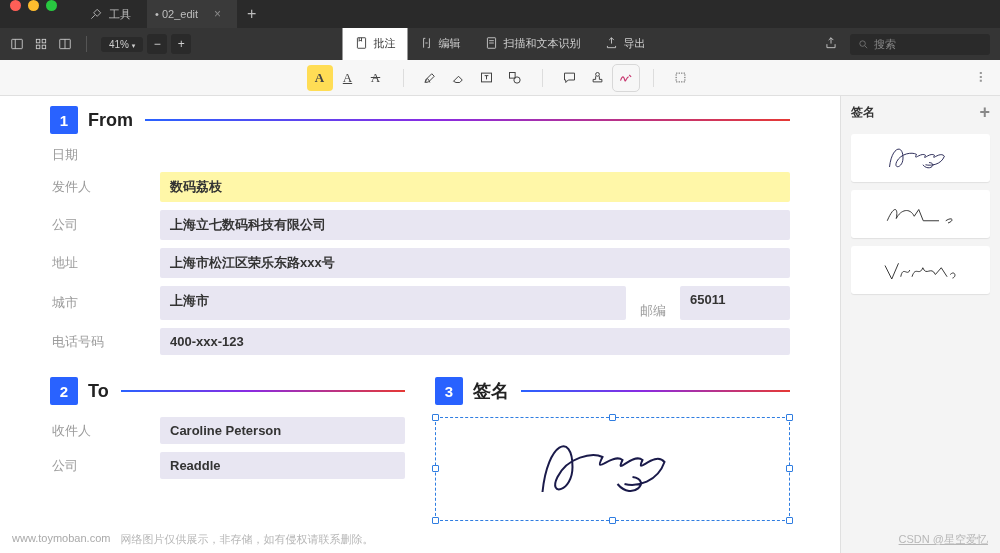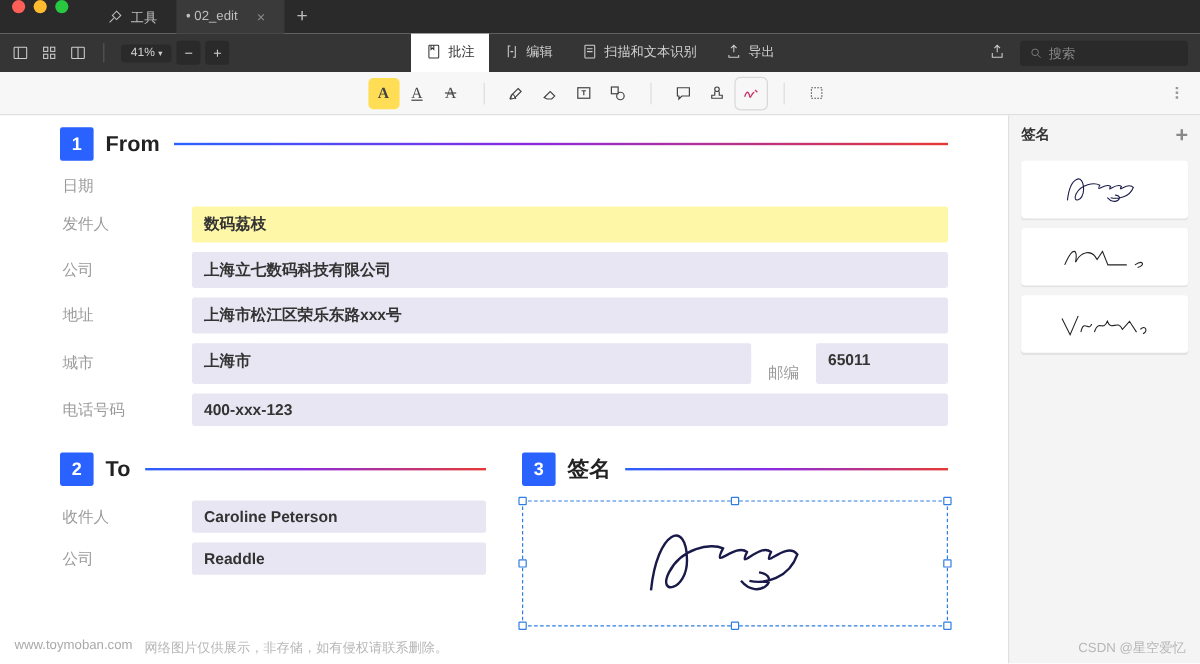--- a/index.html
+++ b/index.html
@@ -69,21 +69,21 @@
   .panel { width: 160px; background: #f4f4f4; border-left: 1px solid #e0e0e0; display: flex; flex-direction: column; }
   .panel-head { height: 32px; display: flex; align-items: center; justify-content: space-between; padding: 0 10px; font-size: 12px; font-weight: 600; color: #333; }
   .panel-add { font-size: 18px; color: #888; cursor: pointer; }
   .sig-list { padding: 6px 10px; display: flex; flex-direction: column; gap: 8px; }
   .sig-thumb { background: #fff; height: 48px; border-radius: 3px; display: flex; align-items: center; justify-content: center; box-shadow: 0 1px 1px rgba(0,0,0,0.08); cursor: pointer; }
   .sig-thumb svg { width: 90px; height: 36px; }
 
   
   .footer { position: absolute; bottom: 6px; left: 0; width: 100%; font-size: 11px; color: #b7b7b7; display: flex; gap: 10px; padding: 0 12px; pointer-events: none; }
   .footer .b { color: #a9a9a9; }
-  .footer .r { margin-left: auto; }
+  .footer .r { margin-left: auto; text-decoration: underline; }
 
   svg.ico { width: 14px; height: 14px; stroke: currentColor; fill: none; stroke-width: 1.5; }
 </style>
 </head>
 <body>
 
 <div class="titlebar">
   <div class="traffic">
     <span class="red"></span>
     <span class="yellow"></span>

